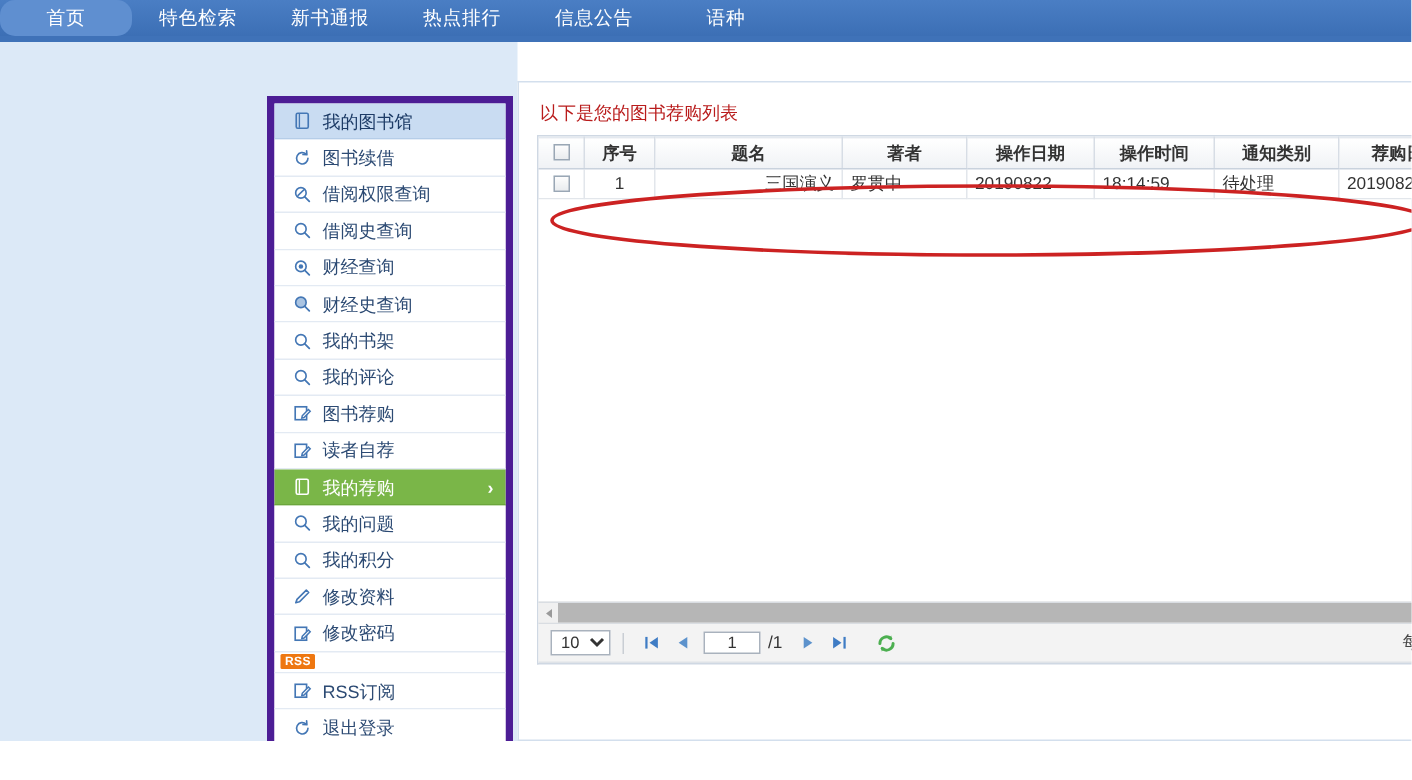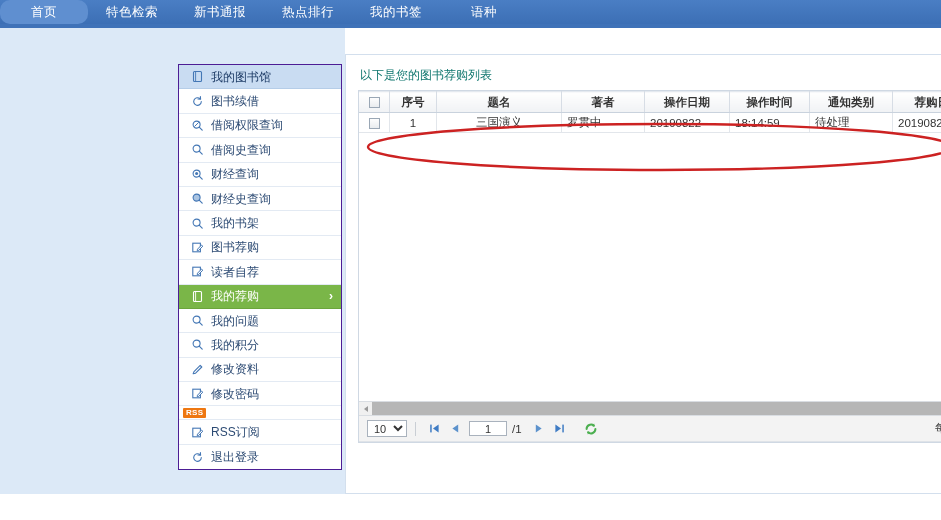--- a/index.html
+++ b/index.html
@@ -73,21 +73,21 @@
     background: #dce9f7;
   }
 
   
   .sidebar {
     position: absolute;
     left: 178px;
     top: 36px;
     width: 164px;
     background: #ffffff;
-    border: 1px solid #4c1d95;
+    border: 5px solid #4c1d95;
     box-sizing: border-box;
     text-align: right;
   }
   .side-item {
     height: 24.4px;
     display: flex;
     align-items: center;
     padding-left: 10px;
     border-bottom: 1px solid #e3eaf3;
     box-sizing: border-box;
@@ -153,21 +153,21 @@
     width: 596px;
     height: 440px;
     background: #ffffff;
     border: 1px solid #d3dfed;
     border-right: none;
     box-sizing: border-box;
   }
   .content-head {
     padding: 12px 0 6px 14px;
     font-size: 12px;
-    color: #0f766e;
+    color: #b91c1c;
   }
   .grid-wrap {
     margin-left: 12px;
     width: 584px;
     border: 1px solid #cfd8e3;
     border-right: none;
     box-sizing: border-box;
     background: #ffffff;
   }
   .grid-toolbar {
@@ -212,21 +212,21 @@
     border-bottom: 1px solid #e2e6eb;
     height: 19px;
     padding: 0 5px;
     color: #333;
     overflow: hidden;
     white-space: nowrap;
     background: #ffffff;
   }
   td.c-check, th.c-check { width: 26px; text-align: center; padding: 0; }
   td.c-num, th.c-num { width: 42px; text-align: center; }
-  td.c-title, th.c-title { width: 120px; text-align: center; }
+  td.c-title, th.c-title { width: 120px; text-align: right; }
   th.c-title { text-align: center; }
   td.c-author, th.c-author { width: 78px; text-align: left; }
   th.c-author { text-align: center; }
   td.c-opdate, th.c-opdate { width: 80px; text-align: left; }
   th.c-opdate { text-align: center; }
   td.c-optime, th.c-optime { width: 75px; text-align: left; }
   th.c-optime { text-align: center; }
   td.c-kind, th.c-kind { width: 78px; text-align: left; }
   th.c-kind { text-align: center; }
   td.c-recdate, th.c-recdate { width: 85px; text-align: left; }
@@ -386,21 +386,21 @@
   <div class="nav-item">
       <span>特色检索</span>
     </div>
   <div class="nav-item">
       <span>新书通报</span>
     </div>
   <div class="nav-item">
       <span>热点排行</span>
     </div>
   <div class="nav-item">
-      <span>我的书签</span>
+      <span>信息公告</span>
     </div>
   <div class="nav-item">
       <span>语种</span>
     </div>
 </div>
 <div class="topnav-underline"></div>
 
 <div class="page">
   <div class="page-bg"></div>
   <div class="side-band"></div>
@@ -472,20 +472,29 @@
     <div class="side-item">
       <span class="ico">
         <svg width="13" height="13" viewBox="0 0 13 13">
             <circle cx="5.6" cy="5.6" r="3.5" fill="none" stroke="#4477b5" stroke-width="1.1"></circle>
             <line x1="8.2" y1="8.2" x2="11.2" y2="11.2" stroke="#4477b5" stroke-width="1.2" stroke-linecap="round"></line>
           </svg>
       </span>
       <span class="lbl">我的书架</span>
     </div>
 
+    <div class="side-item">
+      <span class="ico">
+        <svg width="13" height="13" viewBox="0 0 13 13">
+            <circle cx="5.6" cy="5.6" r="3.5" fill="none" stroke="#4477b5" stroke-width="1.1"></circle>
+            <line x1="8.2" y1="8.2" x2="11.2" y2="11.2" stroke="#4477b5" stroke-width="1.2" stroke-linecap="round"></line>
+          </svg>
+      </span>
+      <span class="lbl">我的评论</span>
+    </div>
 
     <div class="side-item">
       <span class="ico">
         <svg width="13" height="13" viewBox="0 0 13 13">
             <rect x="1.8" y="2.2" width="7.6" height="8.6" fill="none" stroke="#4477b5" stroke-width="1.1"></rect>
             <path d="M6.5 8.2 L10.6 4.0 L11.8 5.2 L7.7 9.4 L6.2 9.7 Z" fill="#ffffff" stroke="#4477b5" stroke-width="1"></path>
           </svg>
       </span>
       <span class="lbl">图书荐购</span>
     </div>

